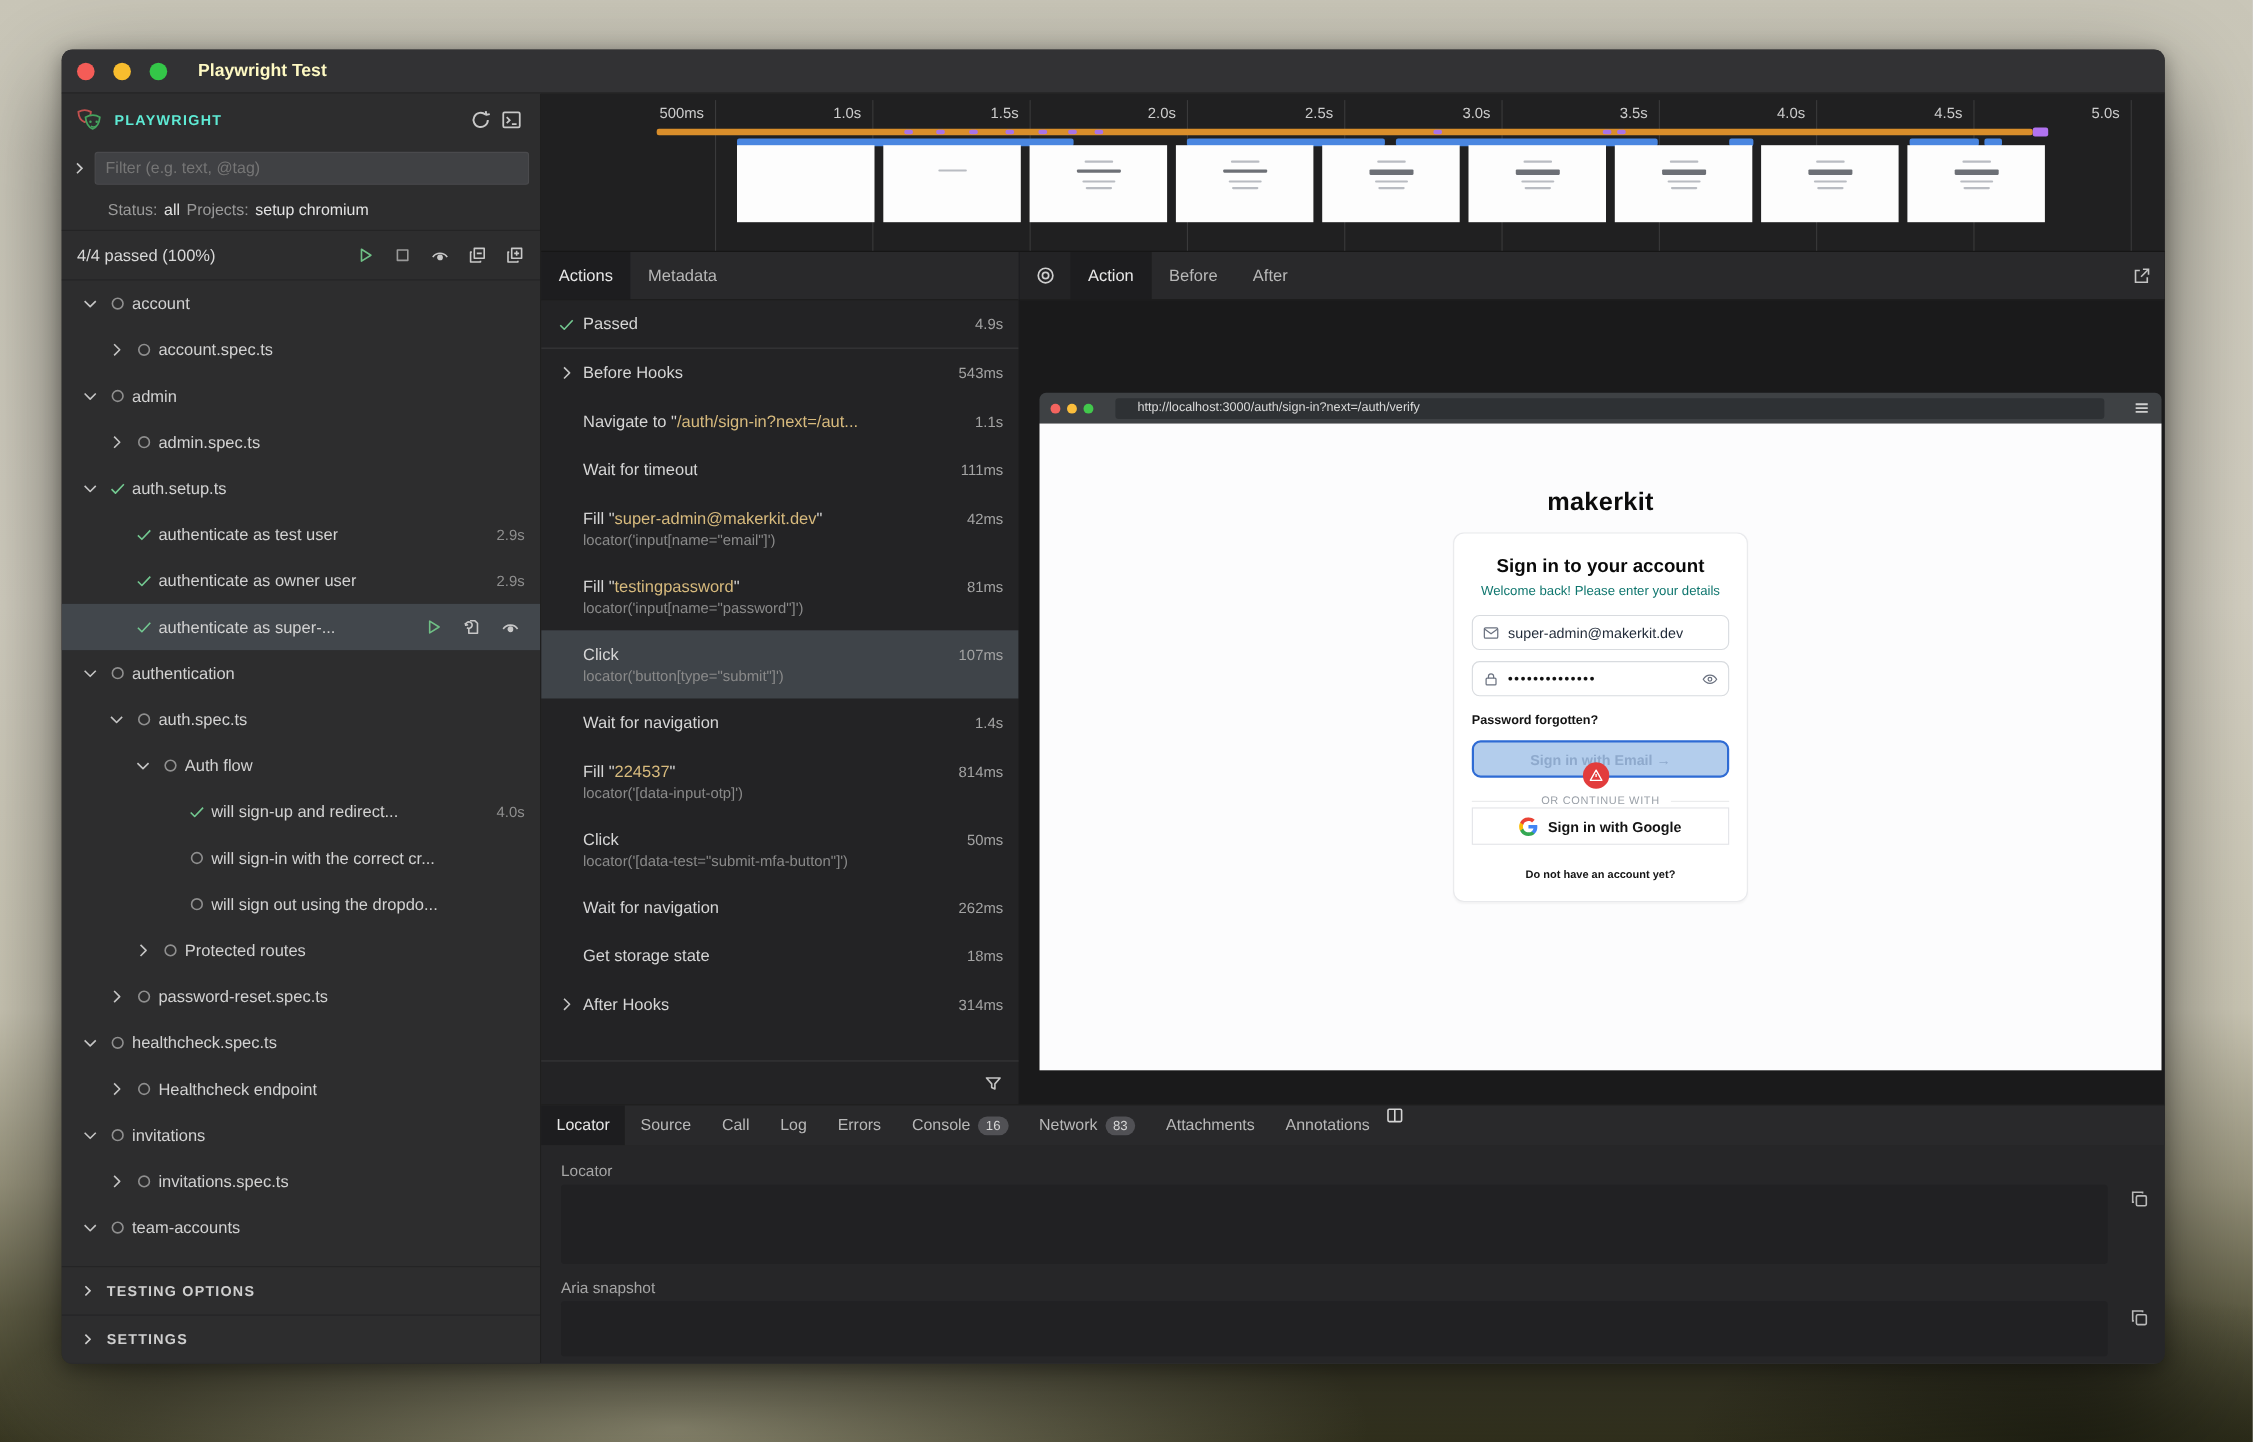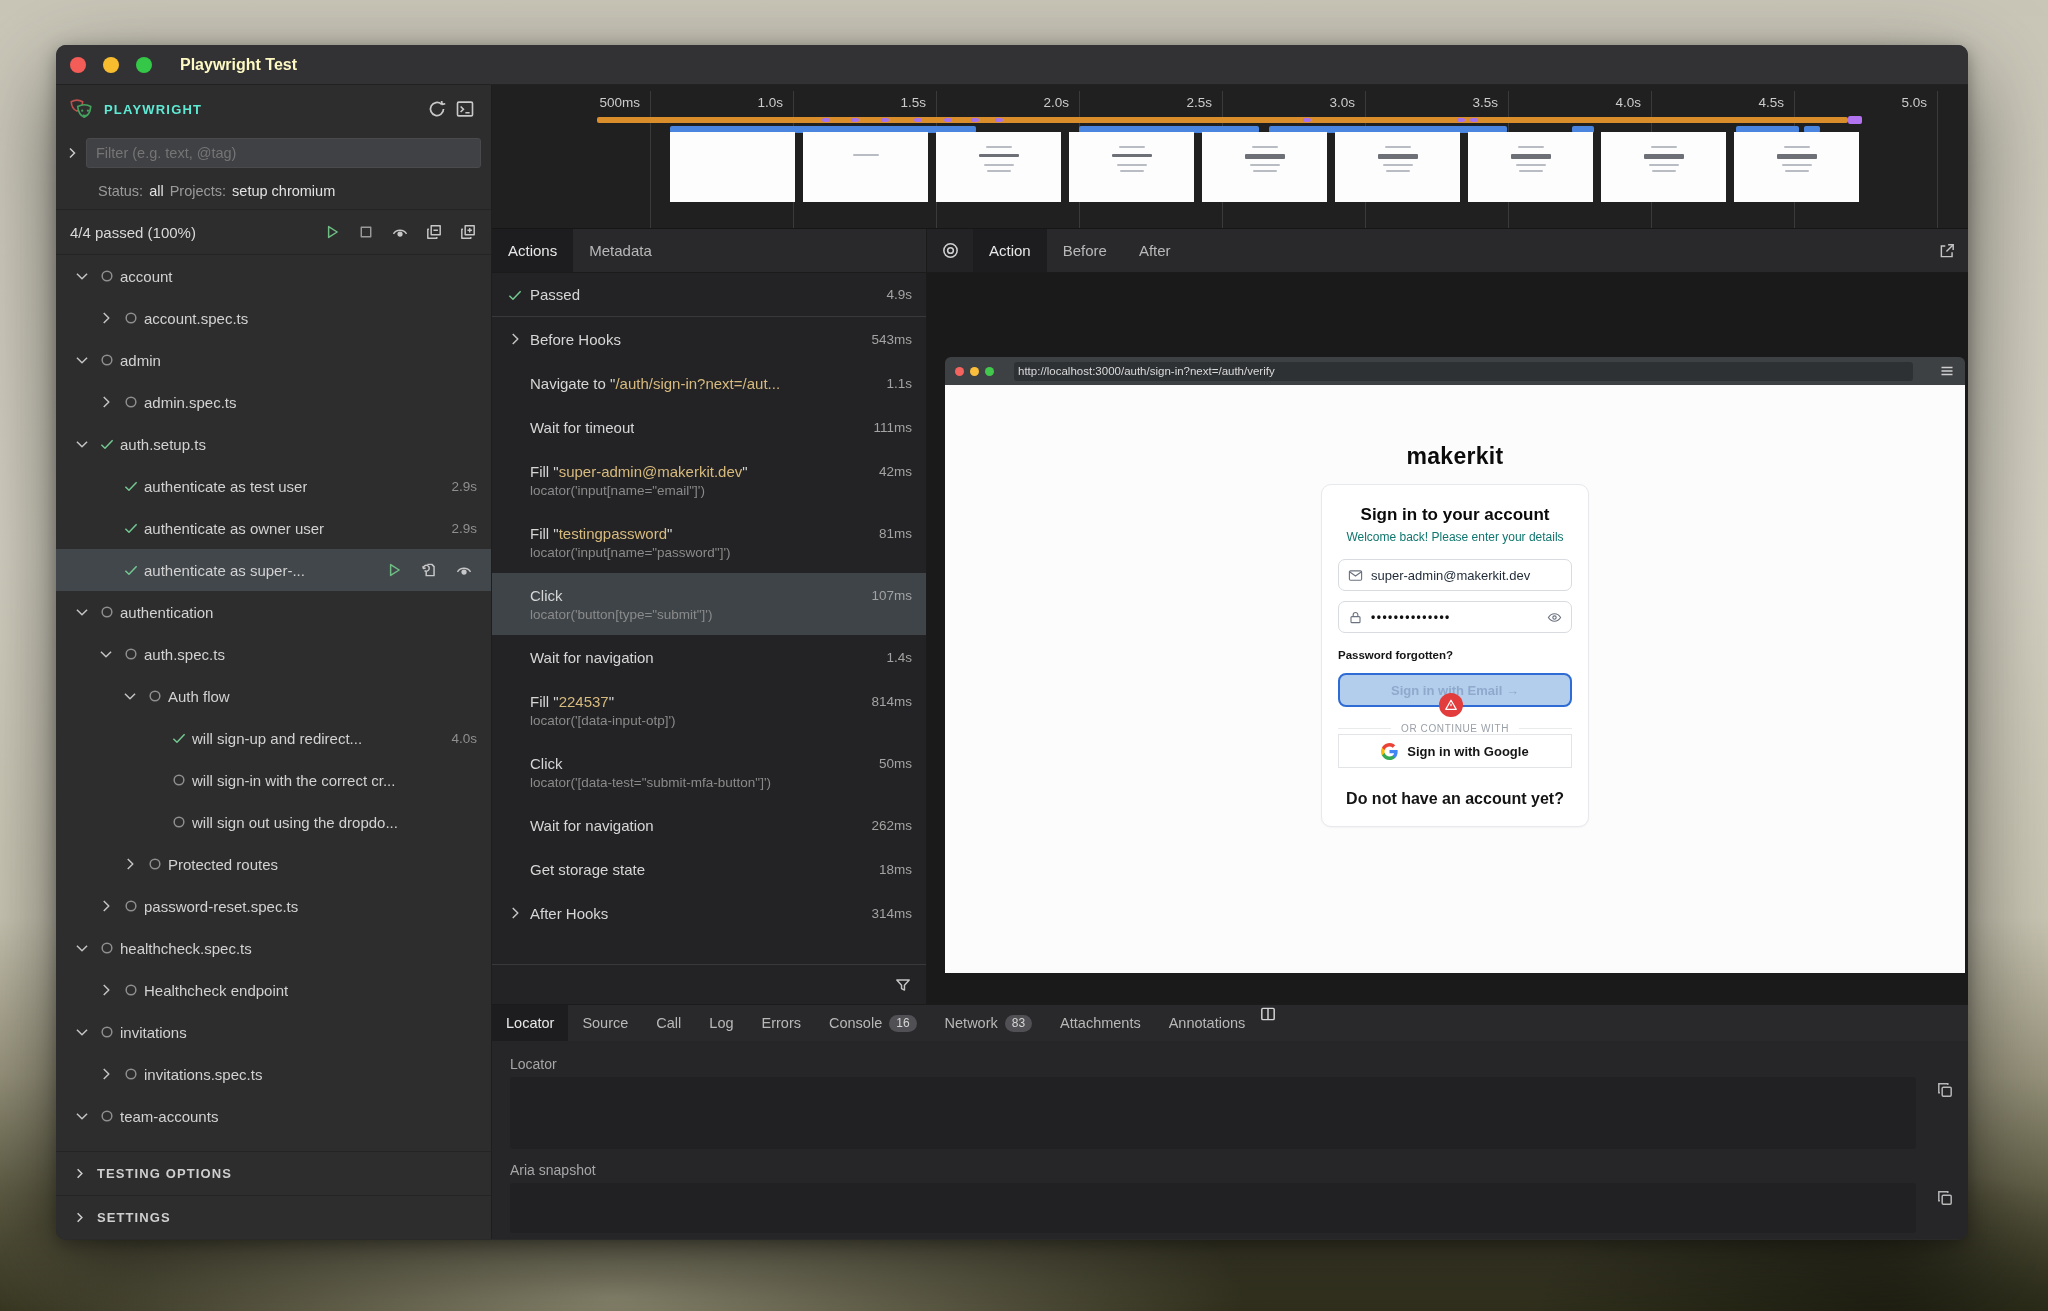--- a/index.html
+++ b/index.html
@@ -93,21 +93,21 @@
     justify-content:flex-end; padding-right:14px; color:#c4c4c4; }
 
   
   .detail-panel { flex:1; min-width:0; background:#1a1a1b; display:flex; flex-direction:column; }
   .detail-body { flex:1; position:relative; }
   .snapshot { position:absolute; left:18px; right:3px; top:84px; height:616px; }
   .chrome { height:28px; background:#3e4144; border-radius:6px 6px 0 0; display:flex; align-items:center; padding:0 10px; }
   .chrome .cdot { width:9px; height:9px; border-radius:50%; margin-right:6px; }
   .c-red{background:#f4645f;} .c-yel{background:#fbbe3c;} .c-grn{background:#42c84c;}
   .urlpill { flex:1; height:19px; background:#2e3134; border-radius:3px; margin:0 26px 0 14px;
-    display:flex; align-items:center; padding:0 4px; color:#dadada; font-size:11.5px; white-space:nowrap; overflow:hidden; }
+    display:flex; align-items:center; padding:0 20px; color:#dadada; font-size:11.5px; white-space:nowrap; overflow:hidden; }
   .burger { color:#cfcfcf; margin-left:auto; }
 
   .page { height:588px; background:#fcfcfd; color:#111; display:flex; flex-direction:column; align-items:center; }
   .mk-logo { margin-top:58px; font-size:23px; font-weight:bold; letter-spacing:.3px; color:#0c0c0c; }
   .card { margin-top:14px; width:268px; background:#fff; border:1px solid #e8e9ec; border-radius:10px;
     box-shadow:0 1px 2px rgba(0,0,0,.04); padding:20px 16px 18px; position:relative; }
   .card h2 { font-size:17px; font-weight:bold; text-align:center; color:#0a0a0a; }
   .card .sub { margin-top:5px; font-size:12px; color:#0f766e; text-align:center; }
   .field { margin-top:15px; height:32px; border:1px solid #d8dbdf; border-radius:7px;
     display:flex; align-items:center; padding:0 9px; gap:8px; color:#1f2937; font-size:13px; background:#fff; }
@@ -118,21 +118,21 @@
   .warn-badge { position:absolute; left:44%; top:208px; width:24px; height:24px; border-radius:50%;
     background:#e23c3c; display:flex; align-items:center; justify-content:center; z-index:2; }
   .forgot { margin-top:16px; font-size:11.5px; font-weight:bold; color:#141414; }
   .btn-primary { margin-top:12px; height:34px; border-radius:8px; background:#b3cdec; border:2px solid #2e6bd4;
     display:flex; align-items:center; justify-content:center; font-size:13px; font-weight:bold; color:#8ea9cc; }
   .or-row { margin-top:16px; display:flex; align-items:center; gap:10px; }
   .or-row .ln { flex:1; height:1px; background:#e9eaec; }
   .or-row .tx { font-size:10px; letter-spacing:.6px; color:#9aa0a8; }
   .btn-google { height:34px; border-radius:0; background:#fff; border:1px solid #e3e4e8;
     display:flex; align-items:center; justify-content:center; gap:9px; font-size:13px; font-weight:bold; color:#141414; }
-  .foot { margin-top:22px; font-size:16px; font-weight:bold; color:#141414; text-align:center; }
+  .foot { margin-top:22px; font-size:10px; font-weight:bold; color:#141414; text-align:center; }
 
   
   .bottom-panel { height:235px; border-top:1px solid #1b1b1b; background:#262628; display:flex; flex-direction:column; }
   .bottom-tabs { height:36px; background:#29292b; display:flex; align-items:stretch; }
   .bottom-tabs .tab { padding:0 14px; font-size:14.5px; gap:7px; }
   .badge { background:#515155; color:#d6d6d6; font-size:12px; border-radius:9px; padding:1.5px 7px; }
   .bp-body { flex:1; padding:10px 18px 0; position:relative; }
   .bp-label { color:#a6a6a6; font-size:14px; height:26px; display:flex; align-items:center; }
   .bp-area { background:#212123; border-radius:3px; height:72px; width:calc(100% - 34px); }
   .bp-area.small { height:50px; }

